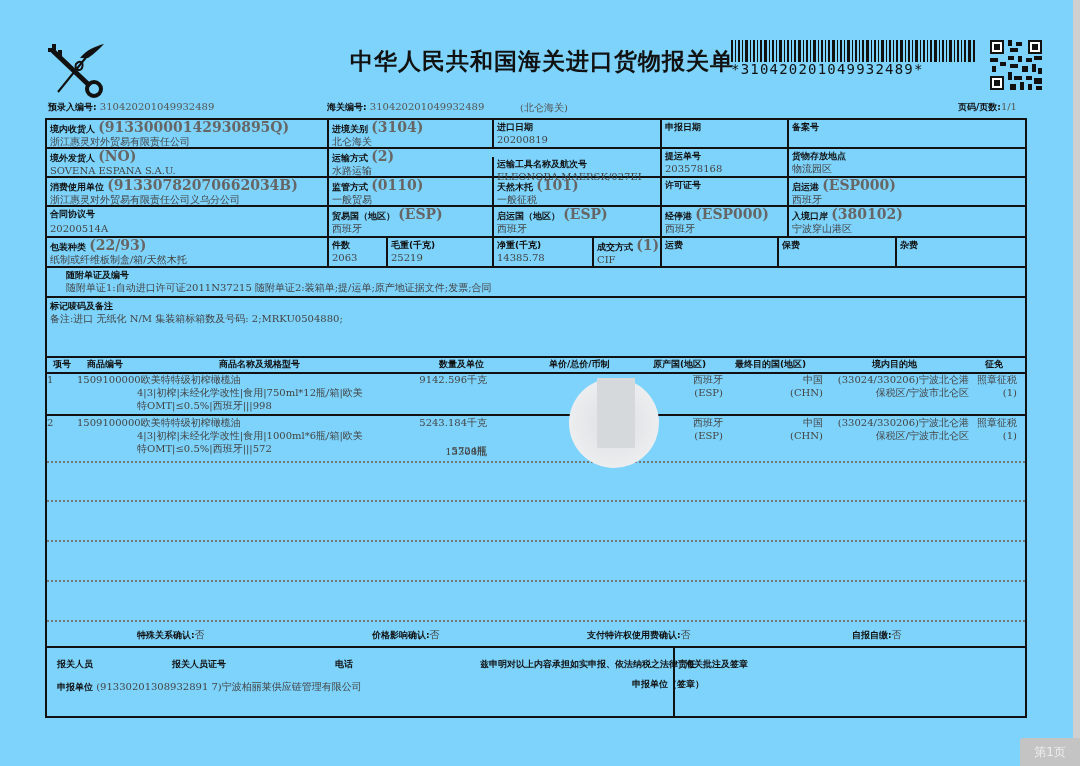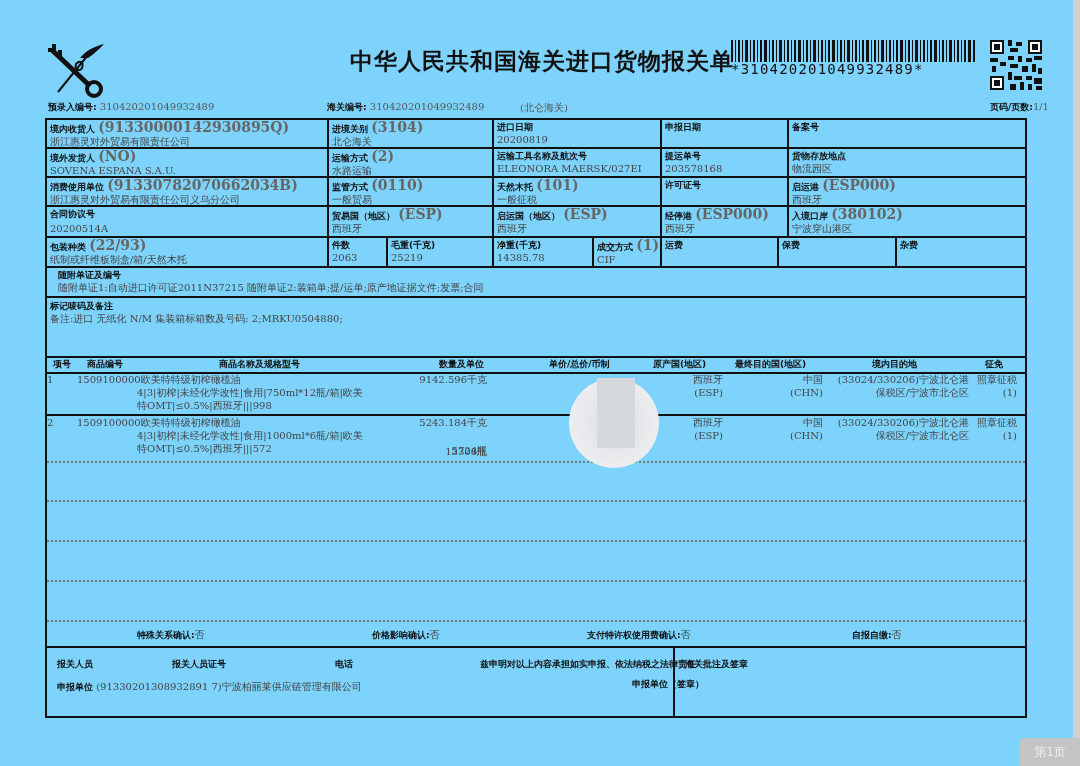--- a/index.html
+++ b/index.html
@@ -186,21 +186,21 @@
     </g>
   </svg>
 
   <div class="abs meta" style="left:48px;">
     <b>预录入编号:</b> <span>310420201049932489</span>
   </div>
   <div class="abs meta" style="left:327px;">
     <b>海关编号:</b> <span>310420201049932489</span>
   </div>
   <div class="abs meta" style="left:520px;">(北仑海关)</div>
-  <div class="abs meta" style="left:990px;">
+  <div class="abs meta" style="left:958px;">
     <b>页码/页数:</b><span>1/1</span>
   </div>
 
   <div class="grid" style="top:118px; height:180px;">
 
     <div class="row" style="top:0; height:29px;">
       <div class="cell first" style="left:0; width:280px;">
         <div class="lbl"><span>境内收货人</span> <span class="code">(91330000142930895Q)</span></div>
         <div class="val">浙江惠灵对外贸易有限责任公司</div>
       </div>
@@ -224,21 +224,21 @@
 
     <div class="row" style="top:29px; height:29px;">
       <div class="cell first" style="left:0; width:280px;">
         <div class="lbl"><span>境外发货人</span> <span class="code">(NO)</span></div>
         <div class="val">SOVENA ESPANA S.A.U.</div>
       </div>
       <div class="cell" style="left:280px; width:165px;">
         <div class="lbl"><span>运输方式</span> <span class="code">(2)</span></div>
         <div class="val">水路运输</div>
       </div>
-      <div class="cell" style="left:445px; width:160px;">
+      <div class="cell" style="left:445px; width:160px;margin-top:8px;">
         <div class="lbl">运输工具名称及航次号</div>
         <div class="val">ELEONORA MAERSK/027EI</div>
       </div>
       <div class="cell" style="left:613px; width:127px;">
         <div class="lbl">提运单号</div>
         <div class="val">203578168</div>
       </div>
       <div class="cell" style="left:740px; width:238px;">
         <div class="lbl">货物存放地点</div>
         <div class="val">物流园区</div>
@@ -317,21 +317,21 @@
       </div>
       <div class="cell" style="left:730px; width:118px;">
         <div class="lbl">保费</div>
       </div>
       <div class="cell" style="left:848px; width:130px;">
         <div class="lbl">杂费</div>
       </div>
     </div>
 
     <div class="row" style="top:148px; height:30px; border-bottom:none;">
-      <div class="cell first" style="left:8px; width:100%;">
+      <div class="cell first" style="left:16px; width:100%;">
         <div class="lbl">随附单证及编号</div>
         <div class="val">随附单证1:自动进口许可证2011N37215 随附单证2:装箱单;提/运单;原产地证据文件;发票;合同</div>
       </div>
     </div>
   </div>
 
   <div class="grid" style="top:296px; height:352px;">
 
     <div class="abs" style="left:3px; top:2px;">
       <div class="lbl">标记唛码及备注</div>

